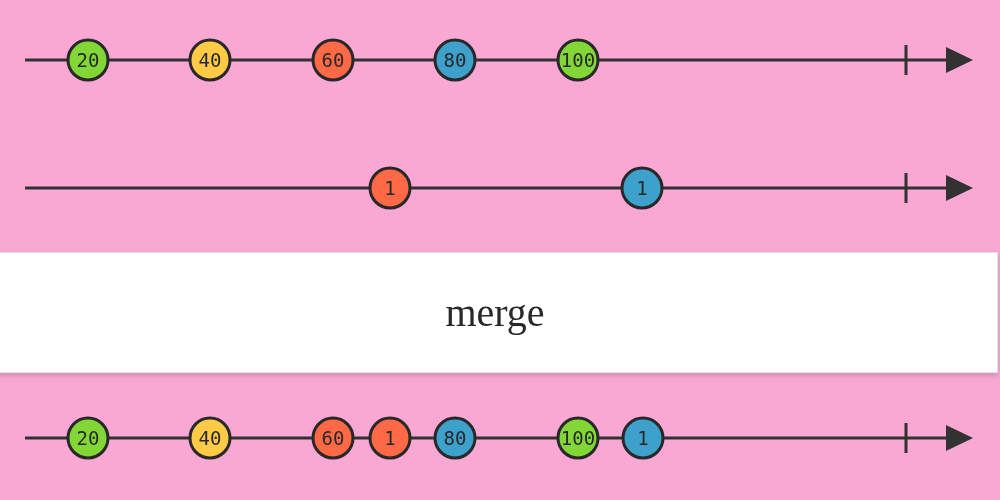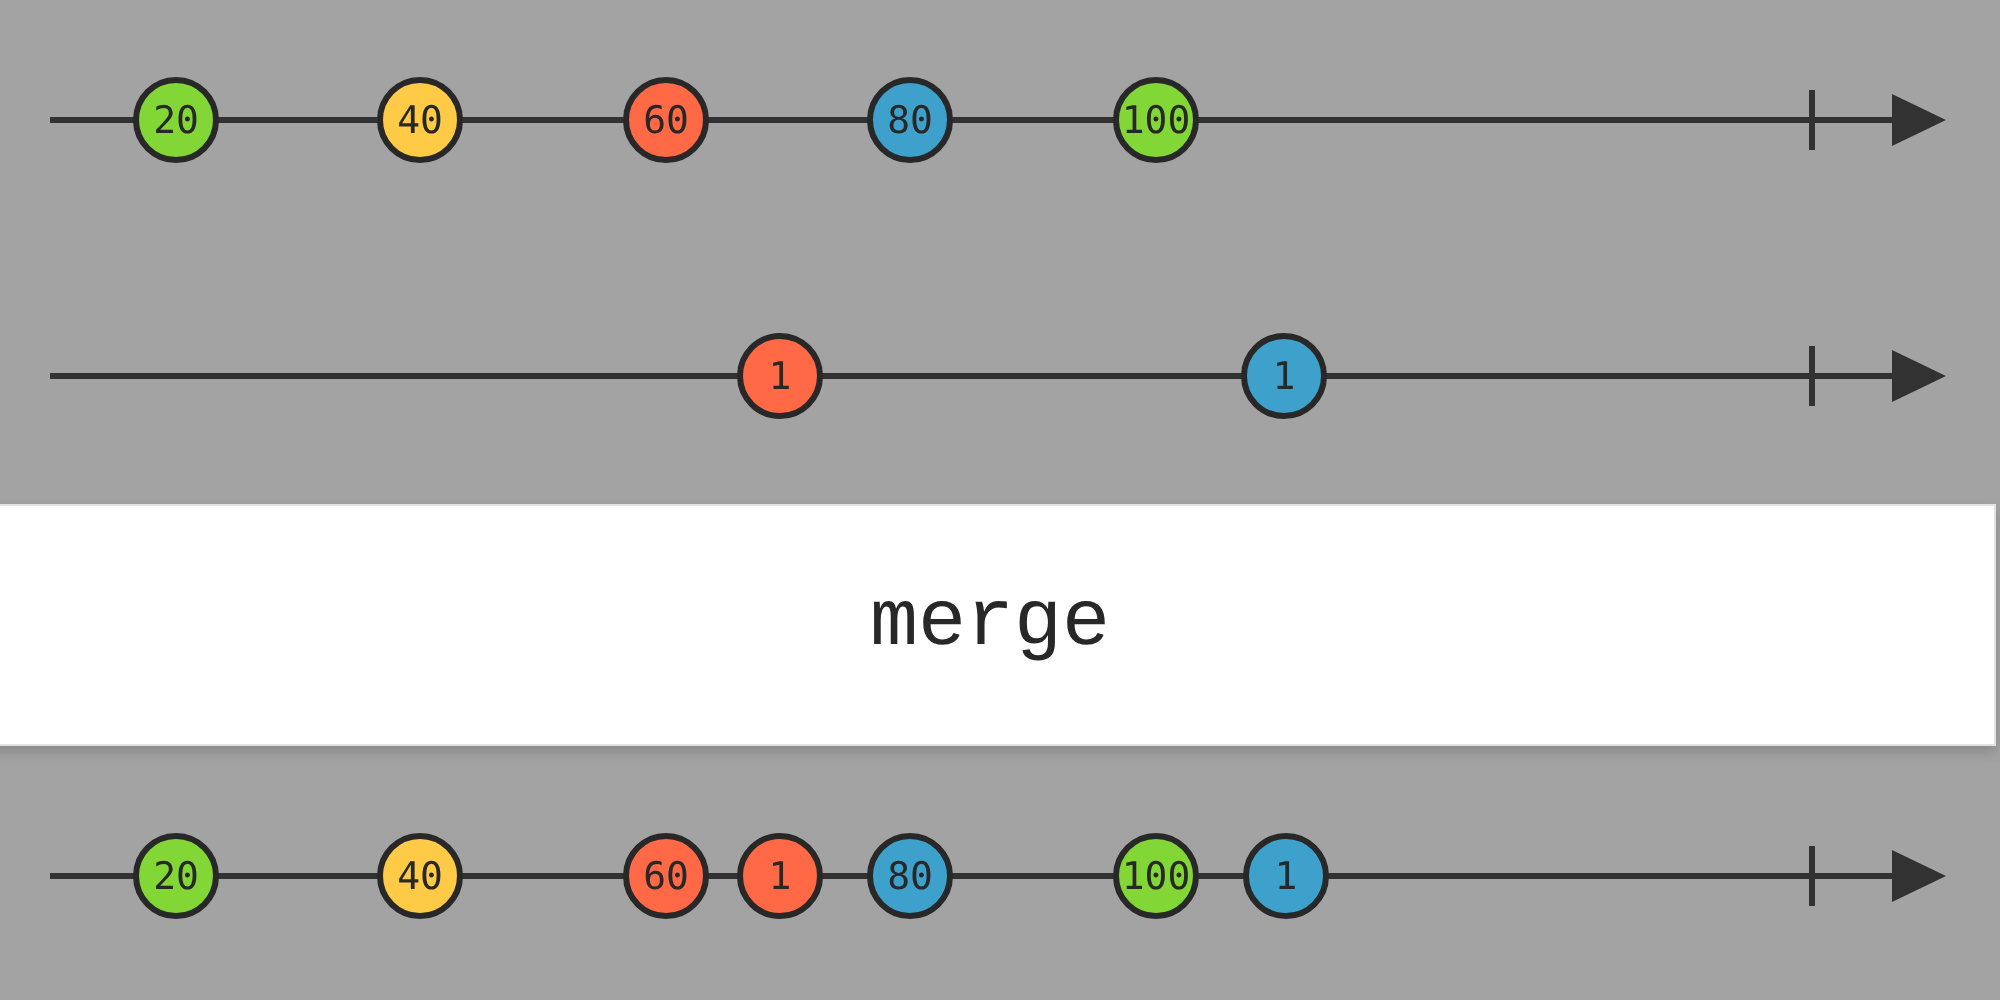--- a/index.html
+++ b/index.html
@@ -1,20 +1,20 @@
 <!DOCTYPE html>
 <html><head>
 <meta charset="utf-8">
 <style>
   html, body { margin: 0; padding: 0; background: #ffffff; }
   .screen {
     position: relative;
     width: 1000px;
     height: 500px;
-    background: #a3a3a3;
+    background: #f9a8d4;
     overflow: hidden;
     font-family: "DejaVu Sans Mono", "Liberation Mono", monospace;
   }
   #marble-svg {
     position: absolute;
     left: 0; top: 0;
     width: 1000px; height: 500px;
     display: block;
   }
   .operator-box {
@@ -25,21 +25,21 @@
     height: 119px;
     background: #ffffff;
     border: 1px solid #e2e2e2;
     box-shadow: 0 3px 6px rgba(0,0,0,0.16);
     display: flex;
     align-items: center;
     justify-content: center;
     z-index: 2;
   }
   .operator-label {
-    font-family: Liberation Mono, monospace;
+    font-family: Liberation Serif, serif;
     font-size: 40px;
     color: #282828;
     line-height: 1;
   }
   .marble-group { cursor: pointer; }
   text.marble-text {
     font-family: "DejaVu Sans Mono", "Liberation Mono", monospace;
     pointer-events: none;
   }
 </style>

